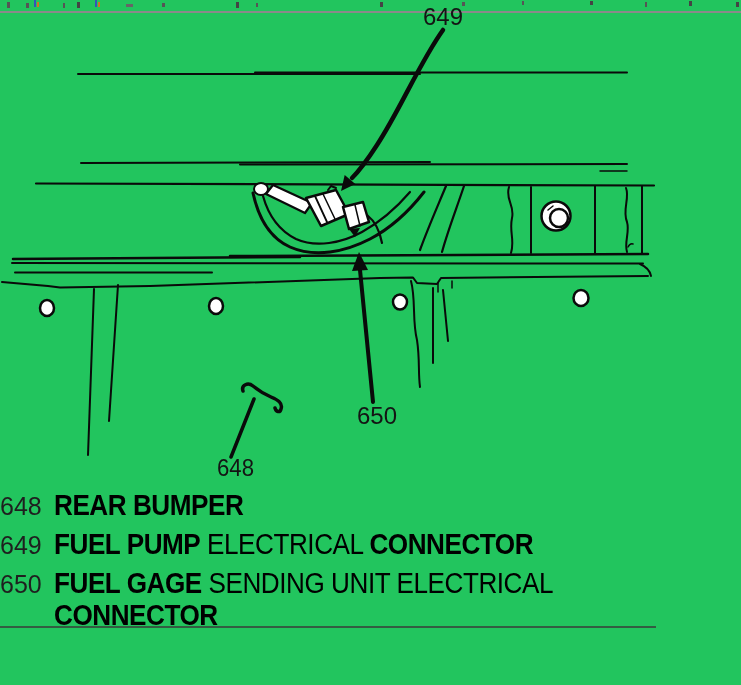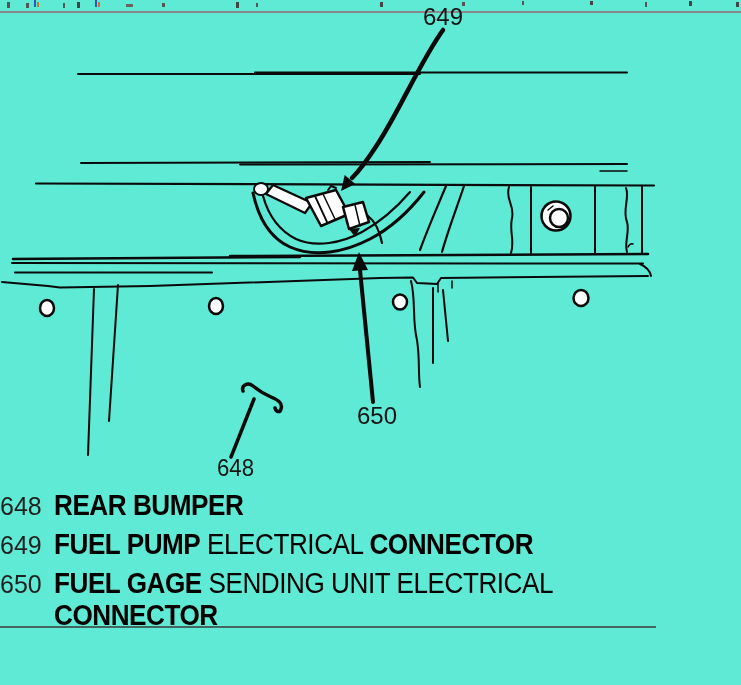--- a/index.html
+++ b/index.html
@@ -1,16 +1,16 @@
 <!DOCTYPE html>
 <html><head>
 <meta charset="utf-8">
 <style>
   html,body{margin:0;padding:0;background:#fff;}
-  .stage{position:relative;width:741px;height:685px;background:#5eead4;overflow:hidden;
+  .stage{position:relative;width:741px;height:685px;background:#22c55e;overflow:hidden;
          font-family:"Liberation Sans",sans-serif;}
   svg.diagram{position:absolute;left:0;top:0;}
   svg .ink{stroke:#0a0a0a;fill:none;stroke-linecap:round;stroke-linejoin:round;}
   svg .fillw{fill:#ffffff;stroke:#0a0a0a;stroke-linejoin:round;}
   svg text.dlabel{font-family:"Liberation Sans",sans-serif;font-size:23px;fill:#141414;}
   .legend-row{position:absolute;left:0;display:flex;align-items:baseline;}
   .legend-num{width:40px;font-size:25px;font-weight:400;color:#1f1f1f;line-height:1;}
   .legend-label{margin-left:14px;line-height:1;font-size:29px;color:#000;
                 transform:scaleX(0.9);transform-origin:0 50%;white-space:pre;
                 letter-spacing:-0.5px;}

